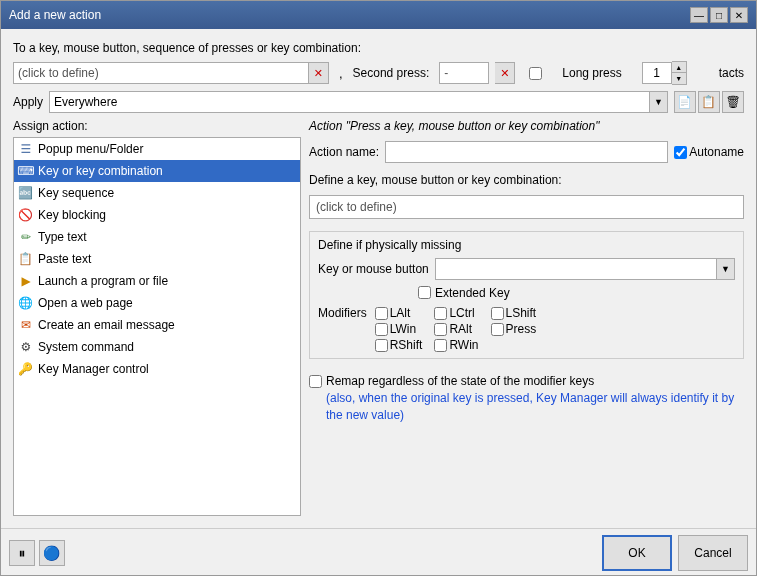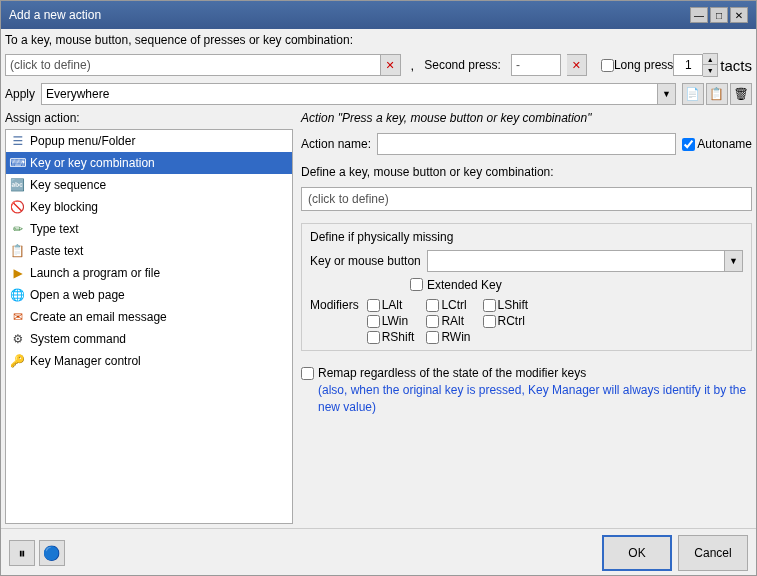--- a/index.html
+++ b/index.html
@@ -48,21 +48,21 @@
       cursor: pointer;
       display: flex;
       align-items: center;
       justify-content: center;
       color: #000;
     }
     .title-btn.close { background: #d0d0d0; }
 
     .dialog-body {
       flex: 1;
-      padding: 4px;
+      padding: 12px;
       display: flex;
       flex-direction: column;
       gap: 6px;
     }
 
     .top-row {
       display: flex;
       align-items: center;
       gap: 6px;
     }
@@ -114,21 +114,21 @@
       height: 22px;
       width: 50px;
       padding: 0 4px;
       font-size: 12px;
       color: #555;
       outline: none;
     }
     .long-press-area {
       display: flex;
       align-items: center;
-      gap: 0;
+      gap: 20px;
       margin-left: 8px;
     }
     .long-press-area input[type=checkbox] { margin: 0; }
     .long-press-spin {
       display: flex;
       align-items: center;
     }
     .spin-input {
       width: 30px;
       height: 22px;
@@ -149,21 +149,21 @@
       background: #e0e0e0;
       font-size: 7px;
       cursor: pointer;
       display: flex;
       align-items: center;
       justify-content: center;
       border: none;
       border-bottom: 1px solid #aaa;
     }
     .spin-btn:last-child { border-bottom: none; }
-    .tacts-label { font-size: 15px; margin-left: 2px; }
+    .tacts-label { font-size: 12px; margin-left: 12px; }
 
     .apply-row {
       display: flex;
       align-items: center;
       gap: 6px;
     }
     .apply-label { font-size: 12px; }
     .apply-combo-wrap {
       display: flex;
       align-items: center;
@@ -601,21 +601,21 @@
               <div class="mod-check">
                 <input type="checkbox" id="lwin" style="">
                 <label for="lwin">LWin</label>
               </div>
               <div class="mod-check">
                 <input type="checkbox" id="ralt" style="">
                 <label for="ralt">RAlt</label>
               </div>
               <div class="mod-check">
                 <input type="checkbox" id="rctrl" style="">
-                <label for="rctrl">RCtrl</label>
+                <label for="rctrl">Press</label>
               </div>
               <div class="mod-check">
                 <input type="checkbox" id="rshift" style="">
                 <label for="rshift">RShift</label>
               </div>
               <div class="mod-check">
                 <input type="checkbox" id="rwin" style="">
                 <label for="rwin">RWin</label>
               </div>
             </div>

